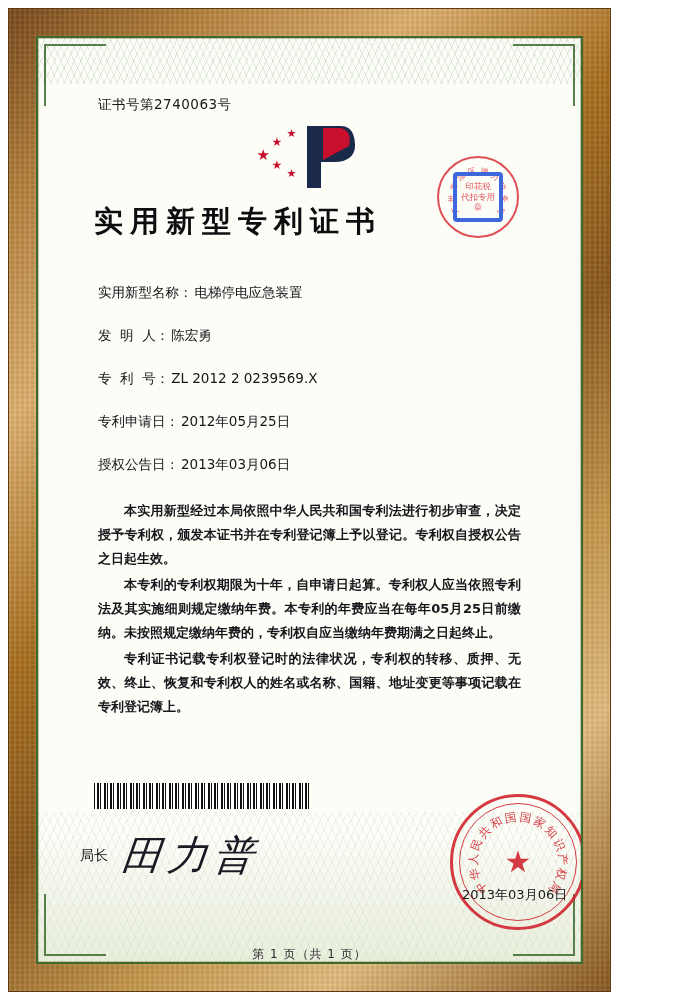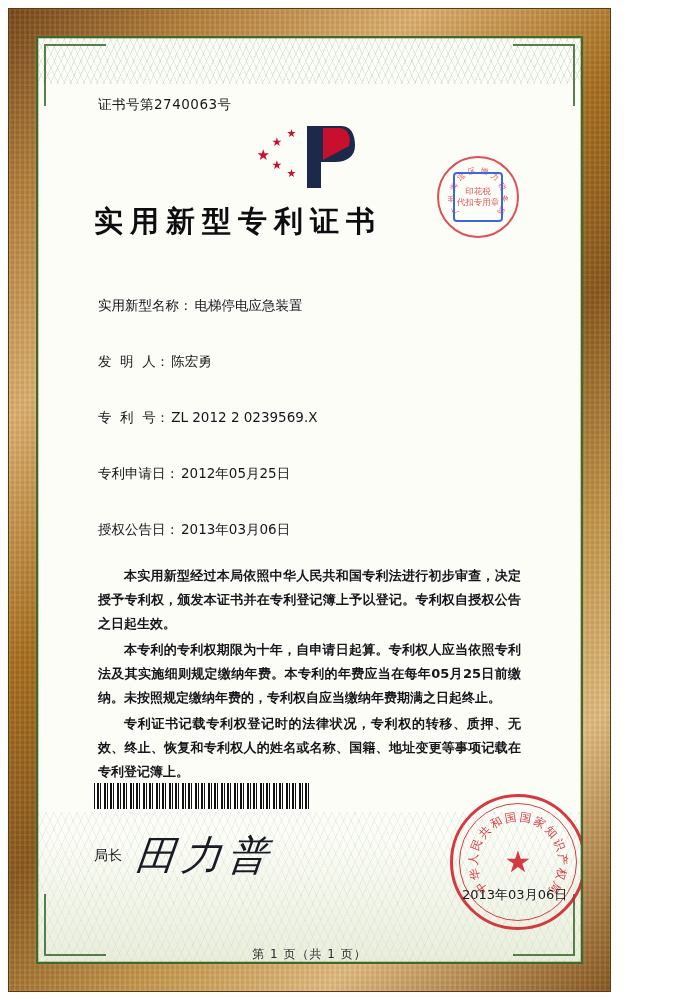--- a/index.html
+++ b/index.html
@@ -111,21 +111,21 @@
 
   .fields { margin-top: 42px; padding-left: 4px; text-align: center; }
   .field {
     display: flex;
     align-items: baseline;
     font-size: 13.5px;
     margin-bottom: 25px;
     color: #15151a;
   }
   .field .label { white-space: pre; }
-  .field .value { margin-left: 2px; margin-top: 13px; }
+  .field .value { margin-left: 2px; }
 
   .paras {
     margin-top: 6px;
     padding-left: 4px; padding-right: 4px;
     font-size: 13px;
     line-height: 1.85;
     text-align: justify;
     color: #15151a;
     font-weight: bold;
   }
@@ -137,21 +137,21 @@
     left: 56px; top: 745px;
     width: 215px; height: 26px;
     background: repeating-linear-gradient(90deg,
        #101010 0 1px, #fff 1px 3px, #101010 3px 5px, #fff 5px 6px,
        #101010 6px 7px, #fff 7px 10px, #101010 10px 12px, #fff 12px 13px);
   }
 
   
   .sign-row {
     position: absolute;
-    left: 56px; top: 790px;
+    left: 42px; top: 790px;
     display: flex; align-items: center;
   }
   .sign-label { font-size: 14px; margin-right: 14px; }
   .sign-script {
     font-family: "DejaVu Serif", "Liberation Serif", serif;
     font-size: 40px;
     font-style: italic;
     color: #1a1a24;
     letter-spacing: 6px;
     transform: skewX(-6deg);
@@ -206,21 +206,21 @@
     position: absolute;
     right: 62px; top: 118px;
     width: 82px; height: 82px;
     border: 2px solid #d8323a;
     border-radius: 50%;
     color: #d8323a;
     opacity: .85;
   }
   .duty-seal .inner {
     position: absolute; inset: 14px;
-    border: 2px solid #1d4ed8;
+    border: 4px solid #1d4ed8;
     border-radius: 4px;
     font-size: 8.5px;
     line-height: 1.25;
     display: flex; flex-direction: column;
     align-items: center; justify-content: center;
     text-align: center;
   }
   .duty-seal .ring-text {
     position: absolute; inset: 0;
     font-size: 7.5px;

